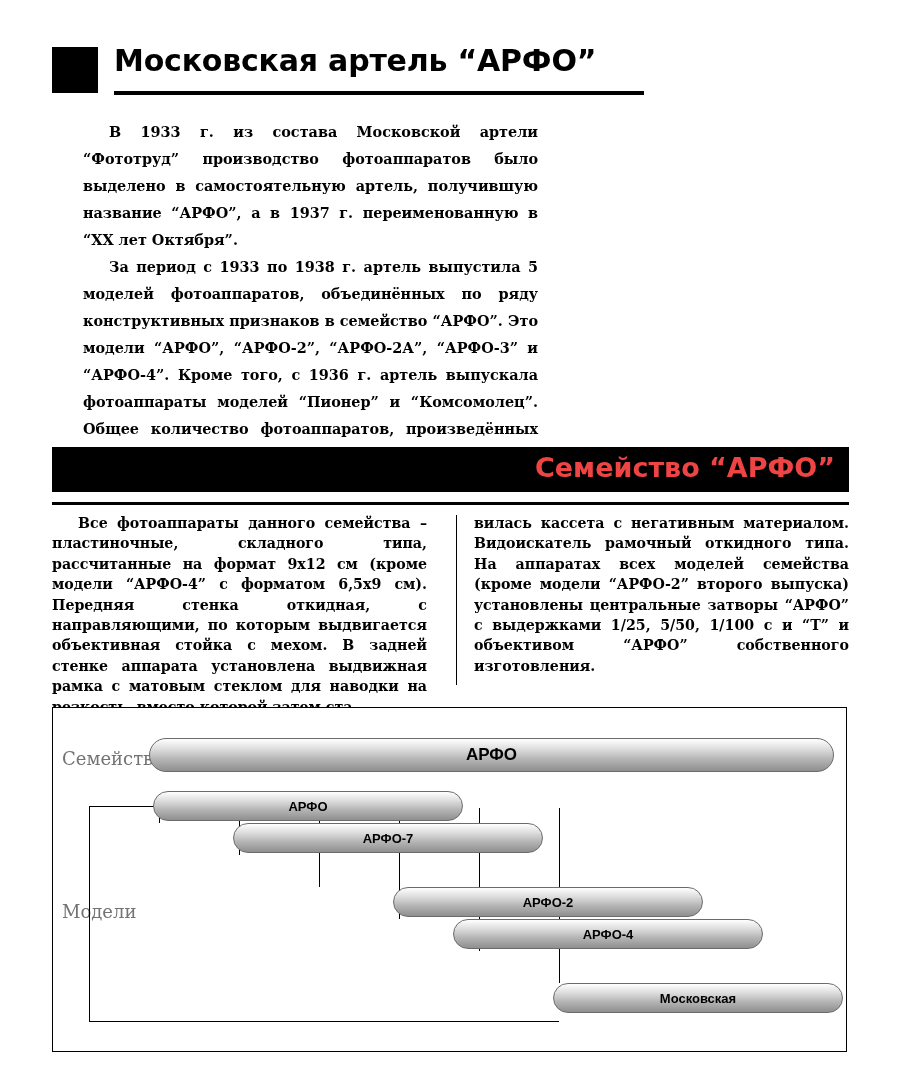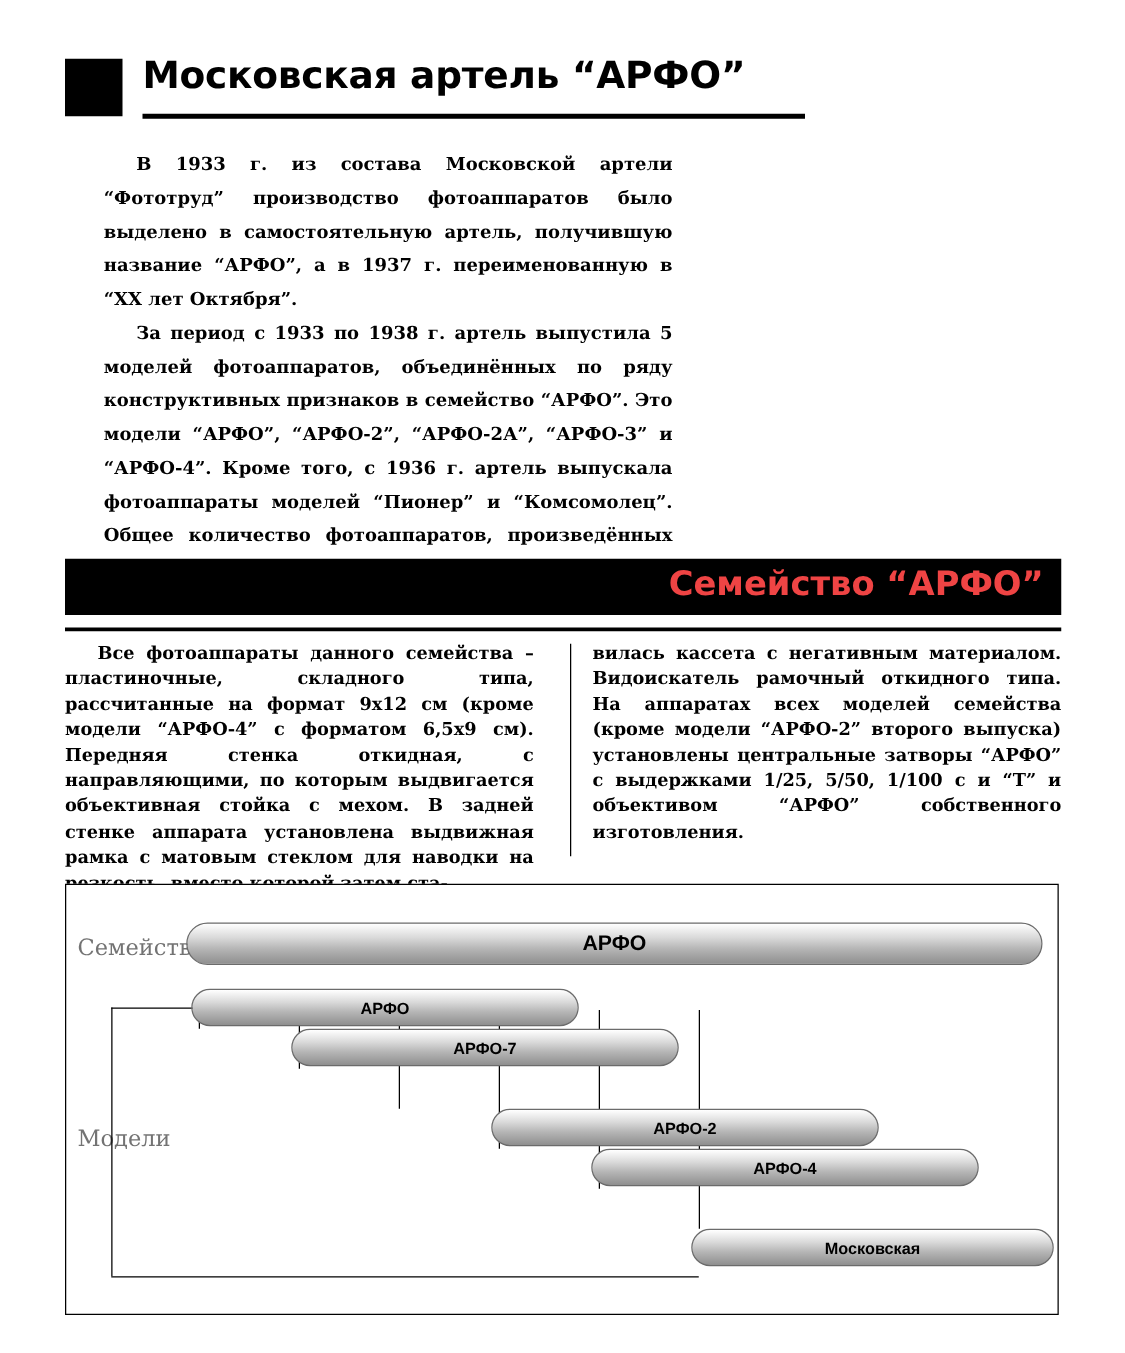--- a/index.html
+++ b/index.html
@@ -212,15 +212,15 @@
   <div class="conn" style="left:266px; top:100px; width:1px; height:79px;"></div>
   <div class="conn" style="left:346px; top:100px; width:1px; height:111px;"></div>
   <div class="conn" style="left:426px; top:100px; width:1px; height:143px;"></div>
   <div class="conn" style="left:506px; top:100px; width:1px; height:175px;"></div>
 
   <div class="bar big" style="left:96px; top:30px; width:685px;">АРФО</div>
 
   <div class="bar" style="left:100px; top:83px; width:310px;">АРФО</div>
   <div class="bar" style="left:180px; top:115px; width:310px;">АРФО-7</div>
   <div class="bar" style="left:340px; top:179px; width:310px;">АРФО-2</div>
-  <div class="bar" style="left:420px; top:211px; width:310px;">АРФО-4</div>
+  <div class="bar" style="left:400px; top:211px; width:310px;">АРФО-4</div>
   <div class="bar" style="left:500px; top:275px; width:290px;">Московская</div>
 </div>
 
 </body></html>

